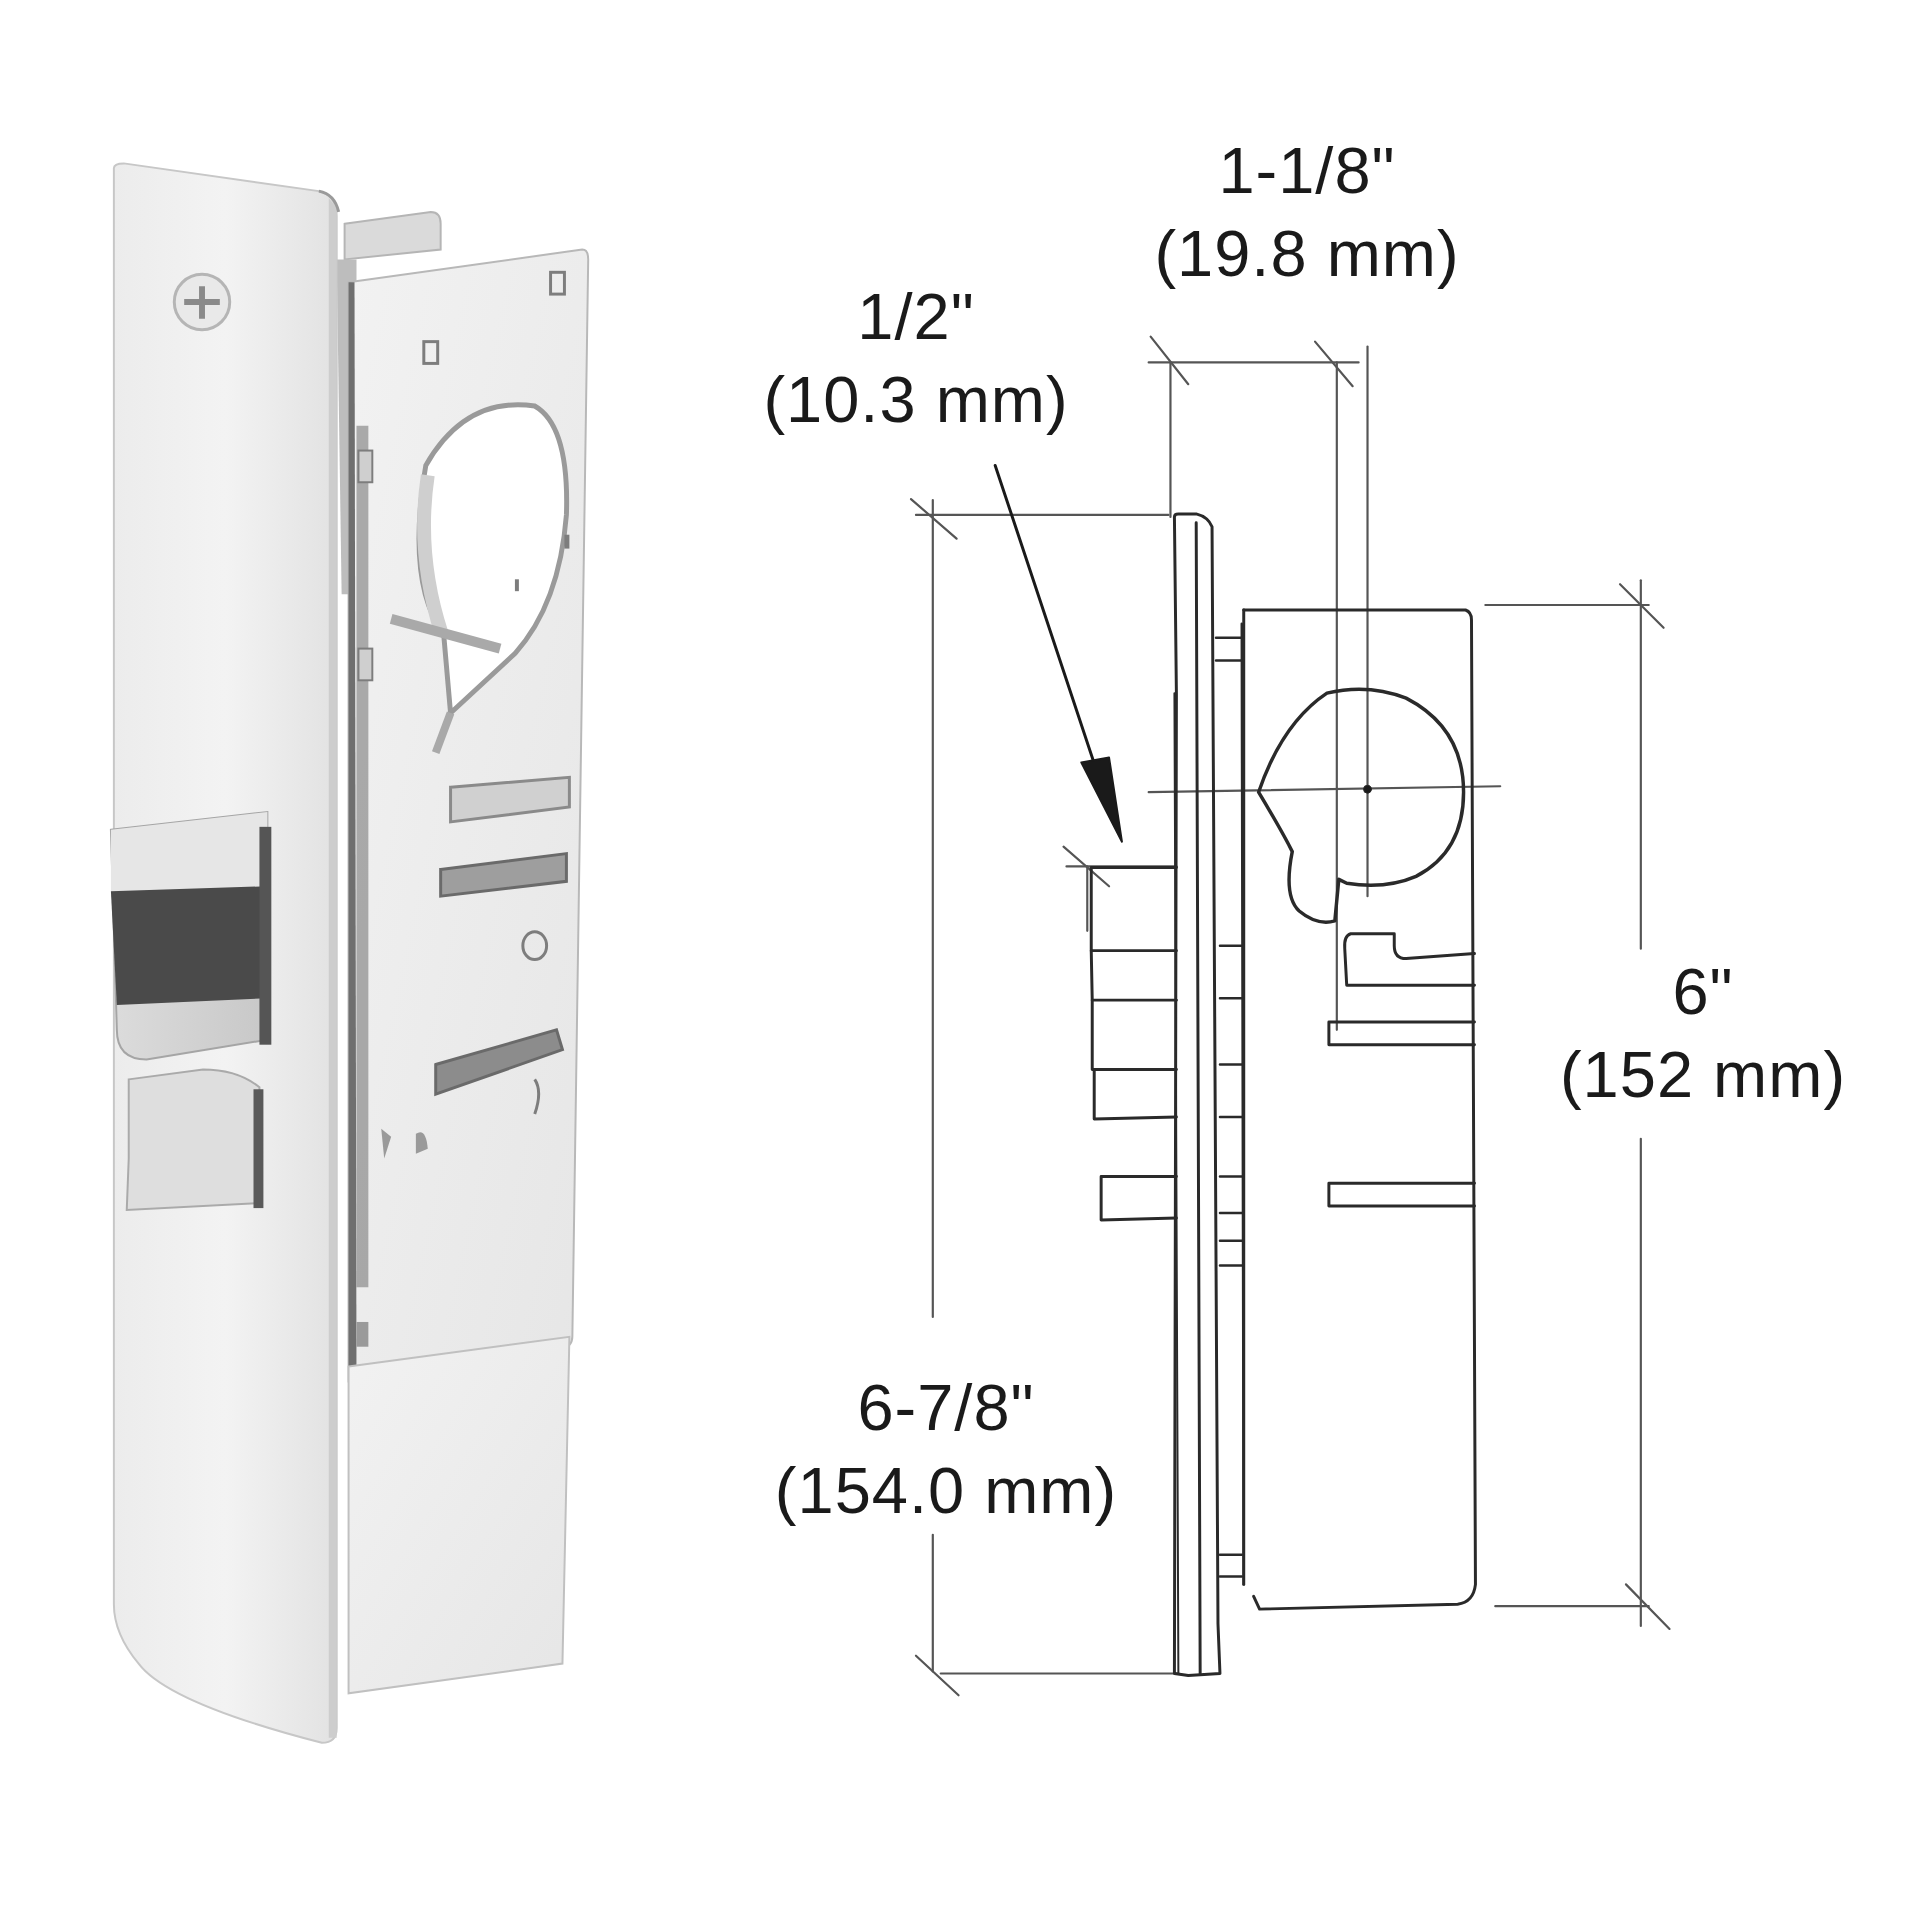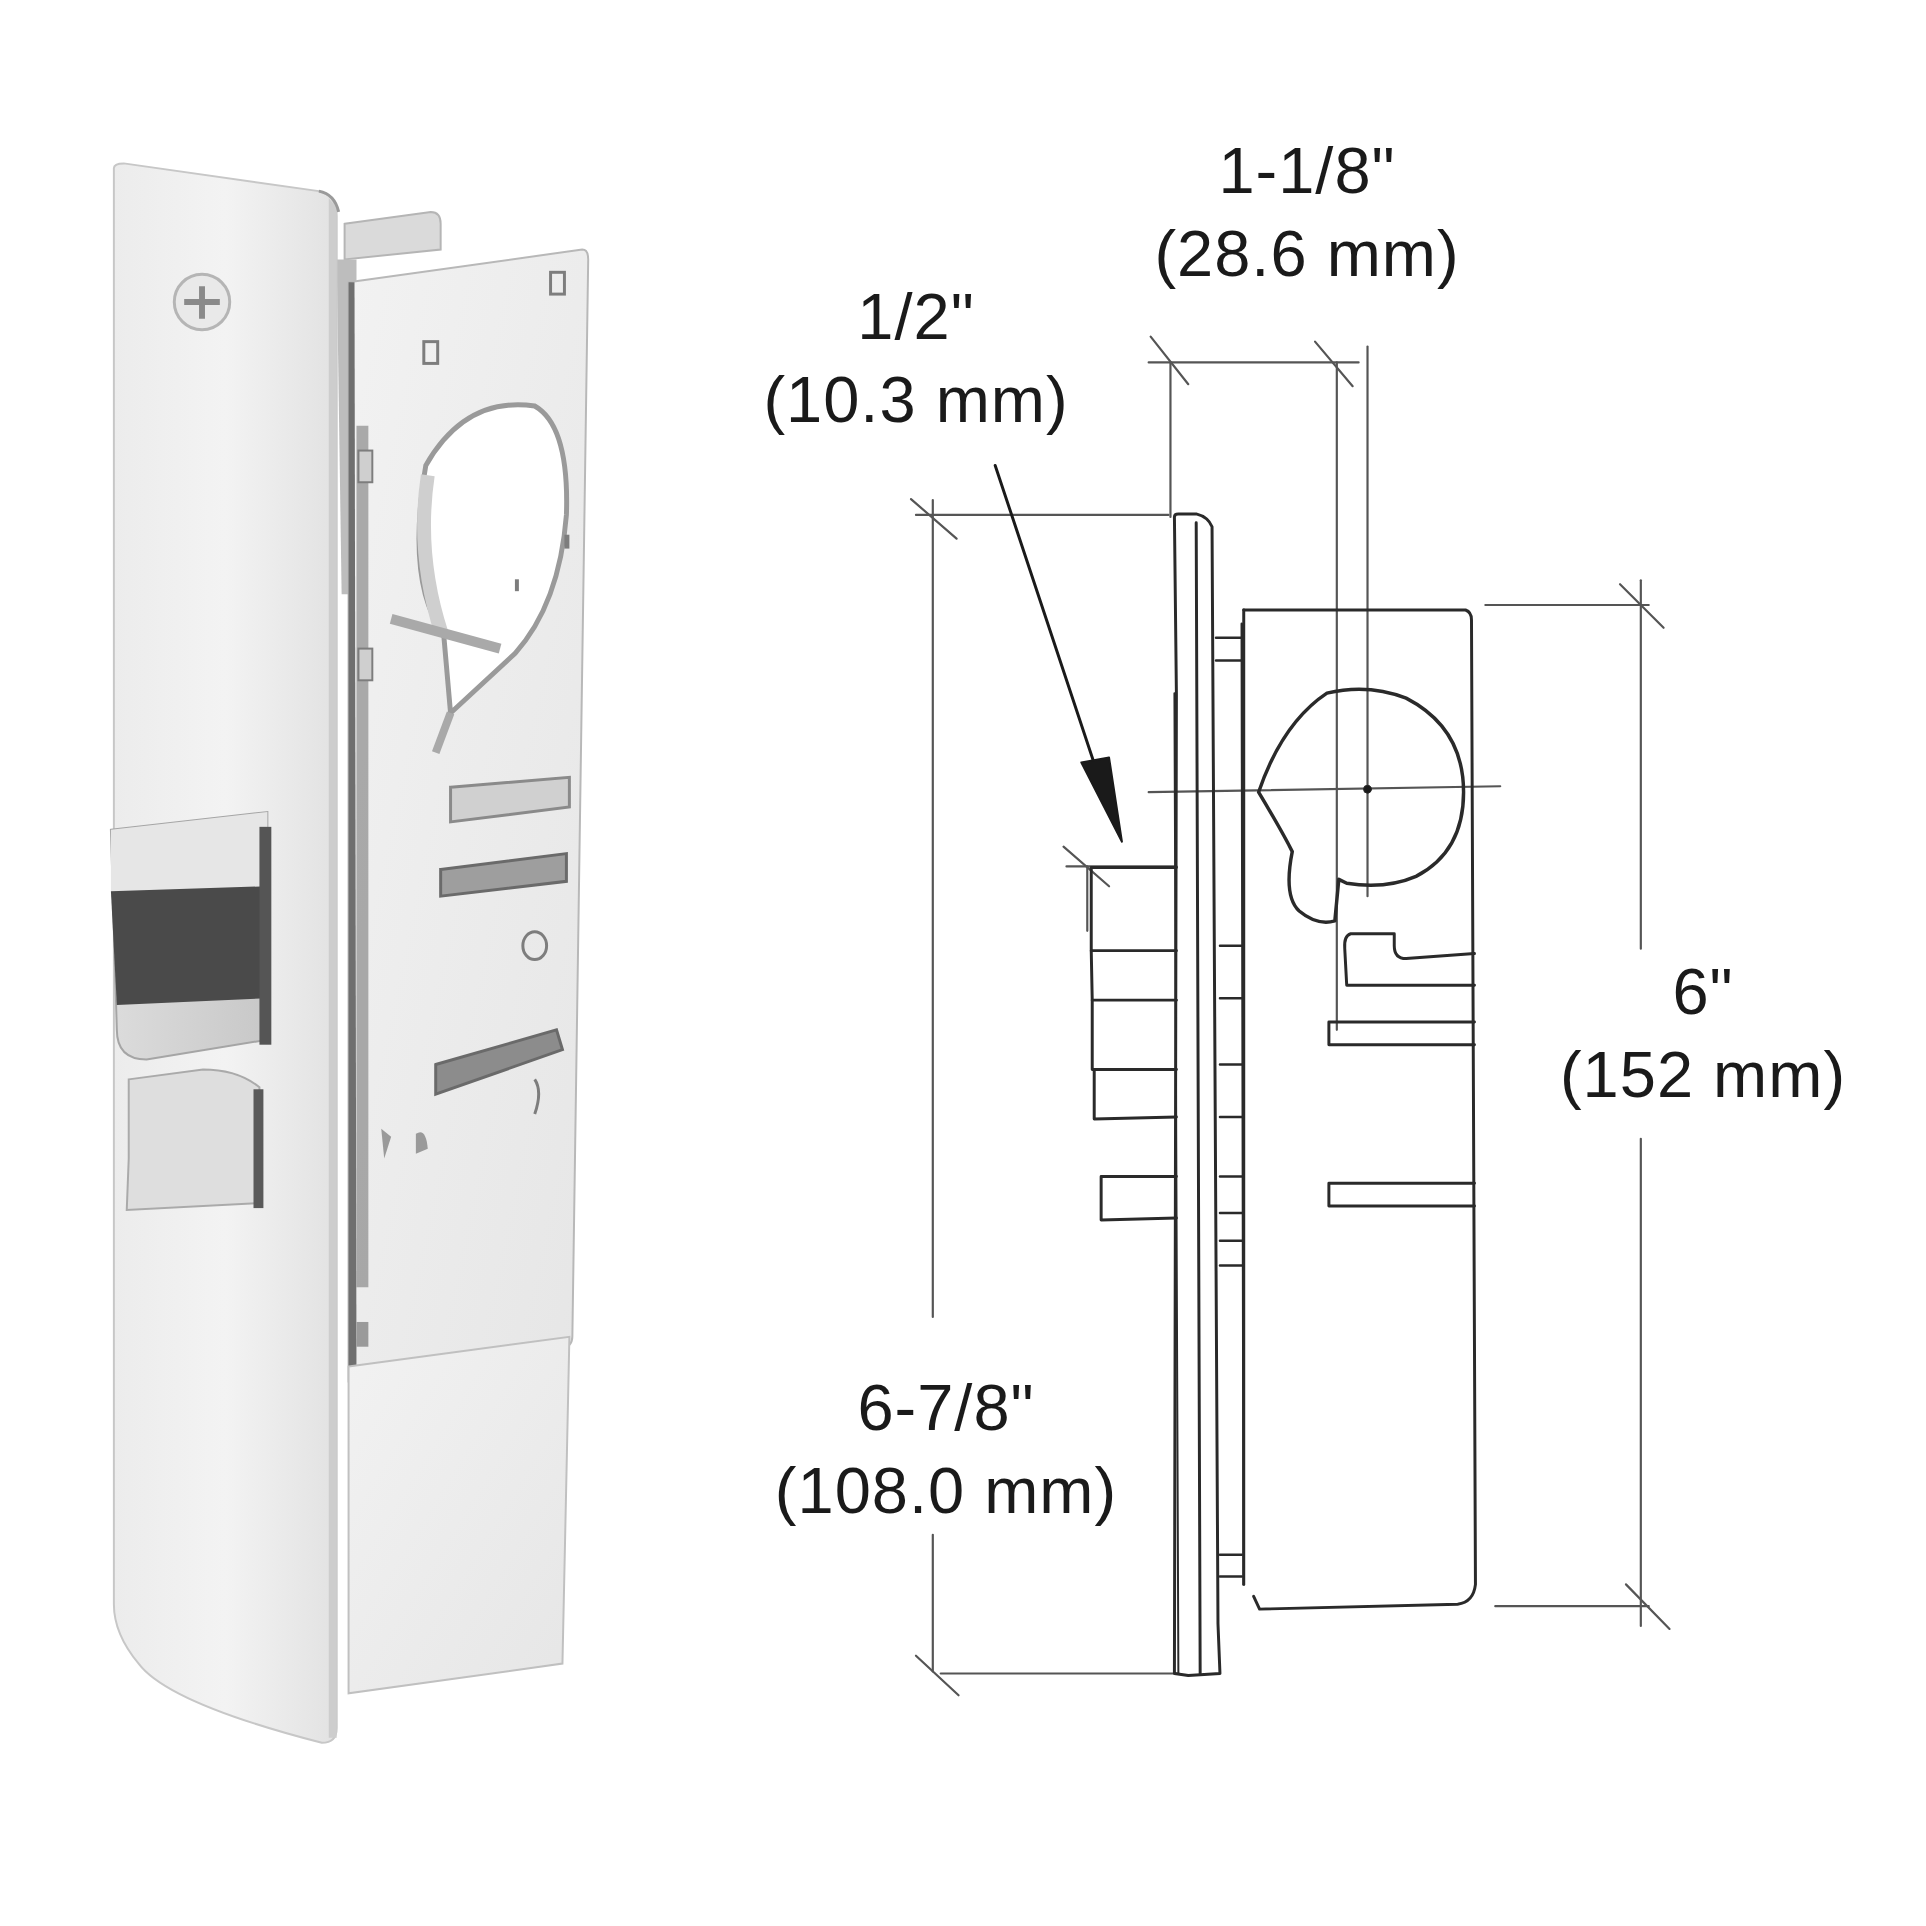--- a/index.html
+++ b/index.html
@@ -163,31 +163,31 @@
       <path d="M1188 876 L1102 876 L1102 960 L1188 960"></path>
       <path d="M1102 960 L1103 1010 L1188 1010"></path>
       <path d="M1103 1010 L1103 1080 L1188 1080"></path>
       <path d="M1105 1080 L1105 1130 L1188 1128"></path>
       <path d="M1188 1188 L1112 1188 L1112 1232 L1188 1230"></path>
     </g>
   </svg>
 
   <div class="dim-label" style="left:1119px; top:129px; width:376px;">
     <span class="imp">1-1/8"</span>
-    <span class="met">(28.6 mm)</span>
+    <span class="met">(19.8 mm)</span>
   </div>
 
   <div class="dim-label" style="left:728px; top:275px; width:376px;">
     <span class="imp">1/2"</span>
     <span class="met">(10.3 mm)</span>
   </div>
 
   <div class="dim-label" style="left:1525px; top:950px; width:356px;">
     <span class="imp">6"</span>
     <span class="met">(152 mm)</span>
   </div>
 
   <div class="dim-label" style="left:738px; top:1366px; width:416px;">
     <span class="imp">6-7/8"</span>
-    <span class="met">(108.0 mm)</span>
+    <span class="met">(154.0 mm)</span>
   </div>
 </div>
 
 
 </body></html>

